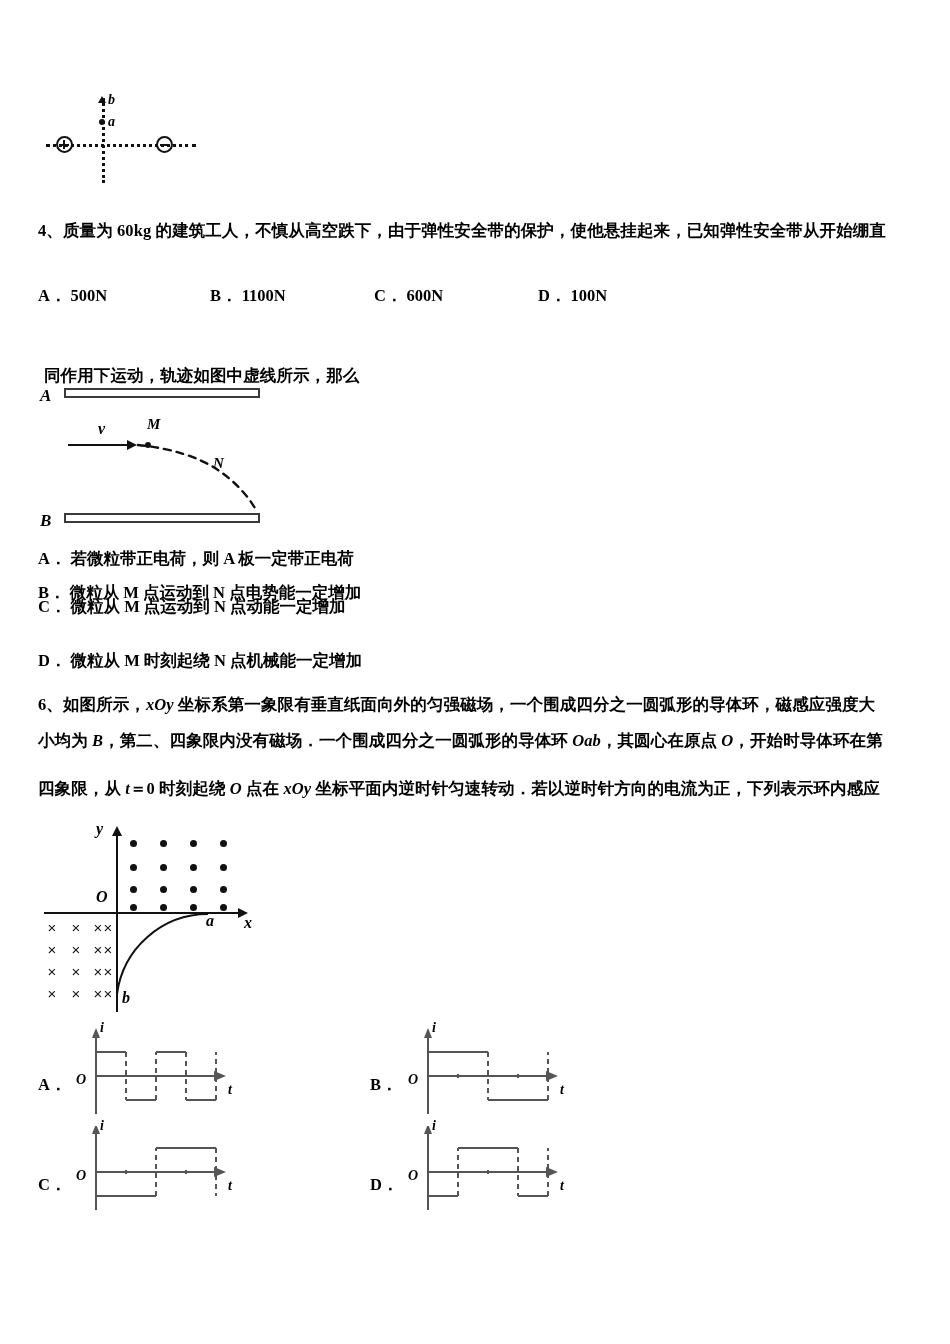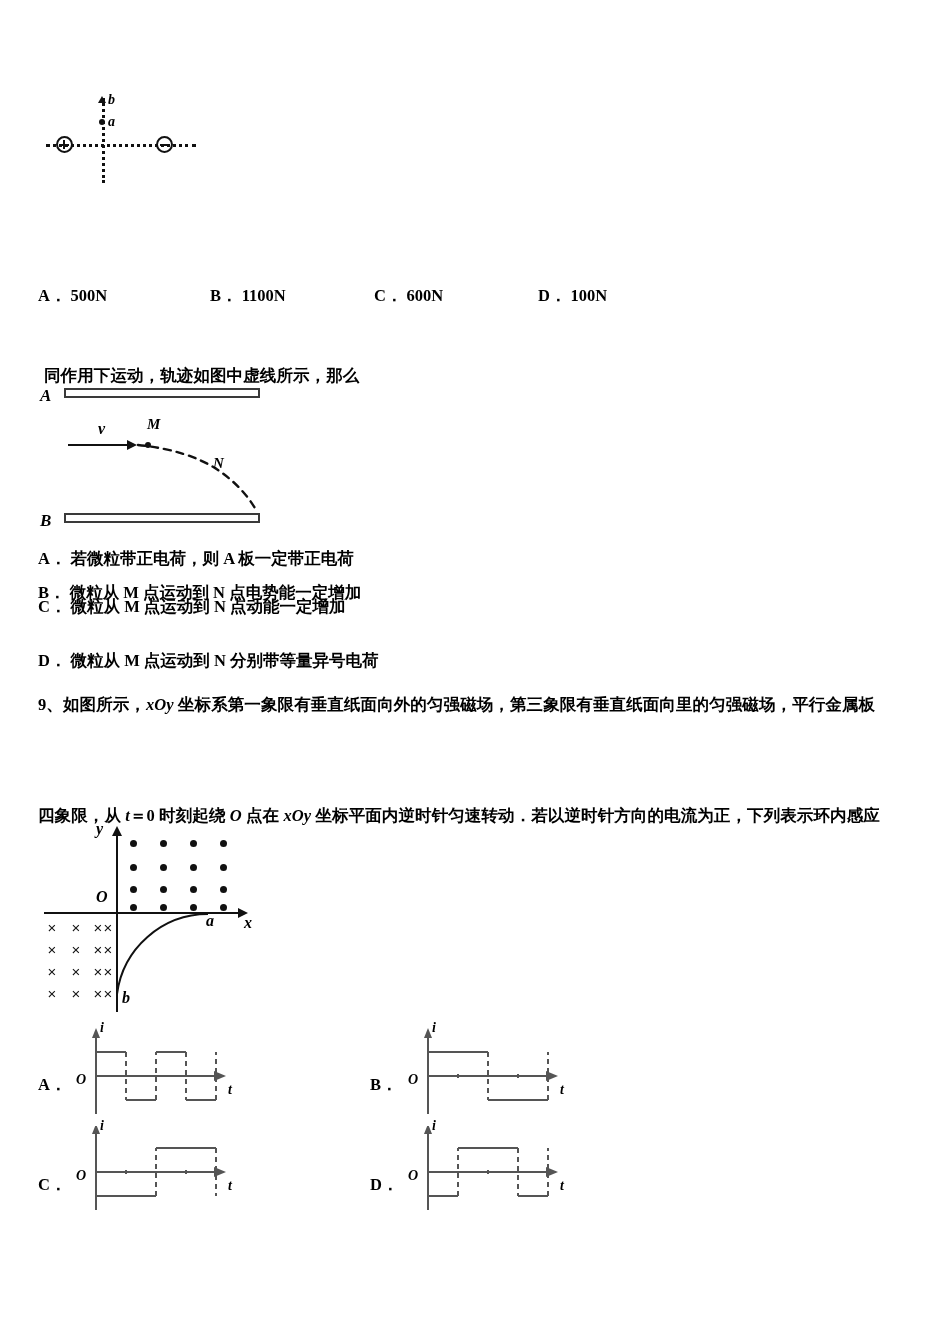--- a/index.html
+++ b/index.html
@@ -208,20 +208,21 @@
 
     <div class="charge minus" style="left:118px; top:58px;"></div>
 
     <div class="uparrow" style="left:60px; top:18px;"></div>
     <div class="pt-label" style="left:70px; top:14px;">b</div>
 
     <div class="pt-dot" style="left:61px; top:41px;"></div>
     <div class="pt-label" style="left:70px; top:36px;">a</div>
   </div>
 
+  <div class="qtext" style="left:38px; top:212px;">4、质量为 60kg 的建筑工人，不慎从高空跌下，由于弹性安全带的保护，使他悬挂起来，已知弹性安全带从开始绷直</div>
 
   <div class="opt" style="left:38px; top:285px;">
     <span class="opt-letter">A．</span>
     <span>500N</span>
   </div>
   <div class="opt" style="left:210px; top:285px;">
     <span class="opt-letter">B．</span>
     <span>1100N</span>
   </div>
   <div class="opt" style="left:374px; top:285px;">
@@ -262,25 +263,26 @@
   <div class="opt" style="left:38px; top:548px;">
     <span class="opt-letter">A．</span>
     <span>若微粒带正电荷，则 A 板一定带正电荷</span>
   </div>
   <div class="opt" style="left:38px; top:596px;">
     <span class="opt-letter">C．</span>
     <span>微粒从 M 点运动到 N 点动能一定增加</span>
   </div>
   <div class="opt" style="left:38px; top:650px;">
     <span class="opt-letter">D．</span>
-    <span>微粒从 M 点运动到 N 分别带等量异号电荷</span>
-  </div>
-
-  <div class="qtext" style="left:38px; top:686px;"><span>9、如图所示，</span><i>xOy</i><span> 坐标系第一象限有垂直纸面向外的匀强磁场，第三象限有垂直纸面向里的匀强磁场，平行金属板</span></div>
-  <div class="qtext" style="left:38px; top:797px;"><span>四象限，从 </span><i>t</i><span>＝0 时刻起绕 </span><i>O</i><span> 点在 </span><i>xOy</i><span> 坐标平面内逆时针匀速转动．若以逆时针方向的电流为正，下列表示环内感应</span></div>
+    <span>微粒从 M 时刻起绕 N 点机械能一定增加</span>
+  </div>
+
+  <div class="qtext" style="left:38px; top:686px;"><span>6、如图所示，</span><i>xOy</i><span> 坐标系第一象限有垂直纸面向外的匀强磁场，一个围成四分之一圆弧形的导体环，磁感应强度大</span></div>
+  <div class="qtext" style="left:38px; top:722px;"><span>小均为 </span><i>B</i><span>，第二、四象限内没有磁场．一个围成四分之一圆弧形的导体环 </span><i>Oab</i><span>，其圆心在原点 </span><i>O</i><span>，开始时导体环在第</span></div>
+  <div class="qtext" style="left:38px; top:770px;"><span>四象限，从 </span><i>t</i><span>＝0 时刻起绕 </span><i>O</i><span> 点在 </span><i>xOy</i><span> 坐标平面内逆时针匀速转动．若以逆时针方向的电流为正，下列表示环内感应</span></div>
 
   <div id="fig-xoy">
 
     <div class="axis axis-h" style="left:6px; top:90px; width:196px;"></div>
     <div class="arrow-right" style="left:200px; top:86px;"></div>
     <div class="axis axis-v" style="left:78px; top:12px; height:178px;"></div>
     <div class="arrow-up" style="left:74px; top:4px;"></div>
 
     <div class="ax-label" style="left:58px; top:-2px;">y</div>
     <div class="ax-label" style="left:206px; top:92px;">x</div>

